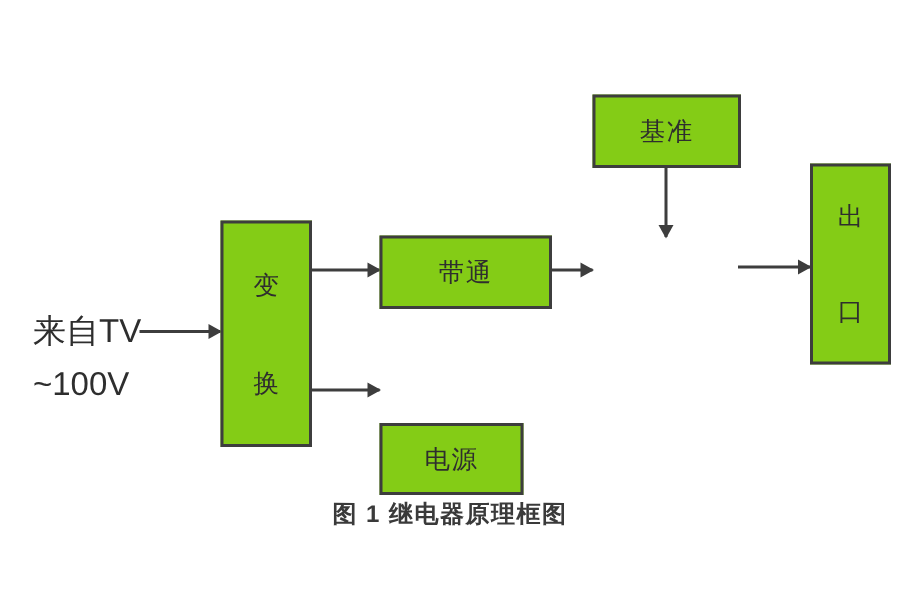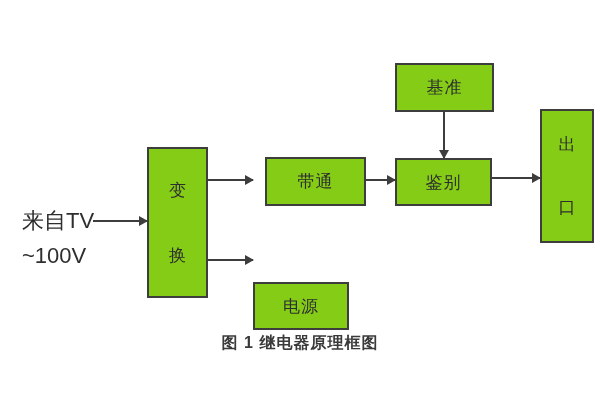--- a/index.html
+++ b/index.html
@@ -26,21 +26,21 @@
     justify-content: center;
     font-size: 17px;
     letter-spacing: 1px;
     color: #2e2e2e;
   }
   .box.vertical {
     flex-direction: column;
     letter-spacing: 0;
   }
   #box-transform { left: 147px; top: 147px; width: 61px; height: 151px; gap: 42px; }
-  #box-bandpass  { left: 253px; top: 157px; width: 101px; height: 49px; margin-left: 12px; }
+  #box-bandpass  { left: 253px; top: 157px; width: 115px; height: 49px; }
   #box-power     { left: 253px; top: 240px; width: 96px; height: 48px; margin-top: 42px; }
   #box-reference { left: 395px; top: 63px;  width: 99px; height: 49px; }
   #box-discrim   { left: 395px; top: 158px; width: 97px; height: 48px; }
   #box-output    { left: 540px; top: 109px; width: 54px; height: 134px; gap: 40px; }
 
   .arrow-right {
     position: absolute;
     height: 2px;
     background: #3d3d3d;
   }
@@ -124,23 +124,20 @@
   </div>
 
   <div class="box" id="box-power">
     <span>电源</span>
   </div>
 
   <div class="box" id="box-reference">
     <span>基准</span>
   </div>
 
-  <div class="box" id="box-discrim">
-    <span>鉴别</span>
-  </div>
 
   <div class="box vertical" id="box-output">
     <span>出</span>
     <span>口</span>
   </div>
 
   <div class="caption">图 1  继电器原理框图</div>
 
 </div>
 

